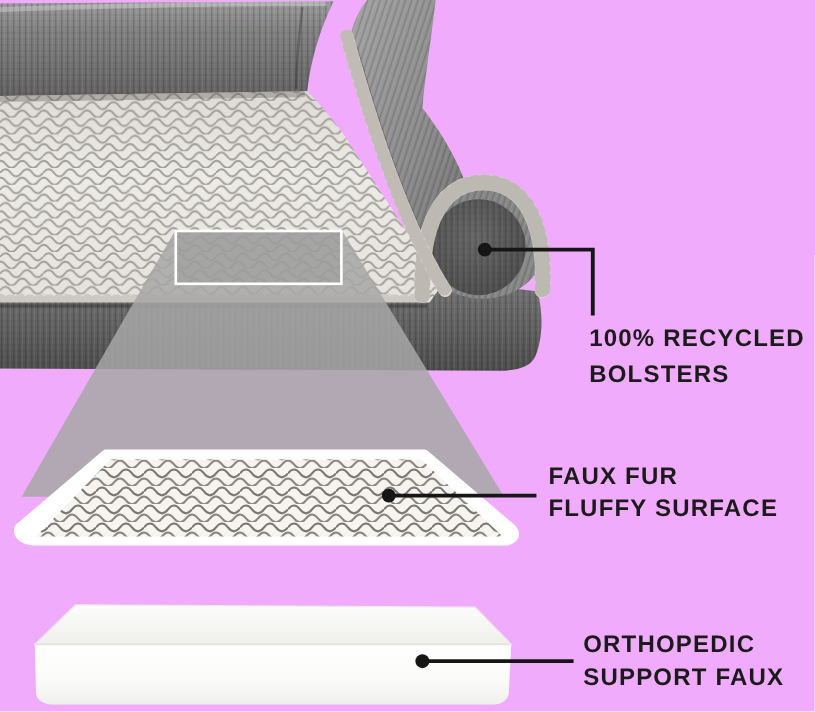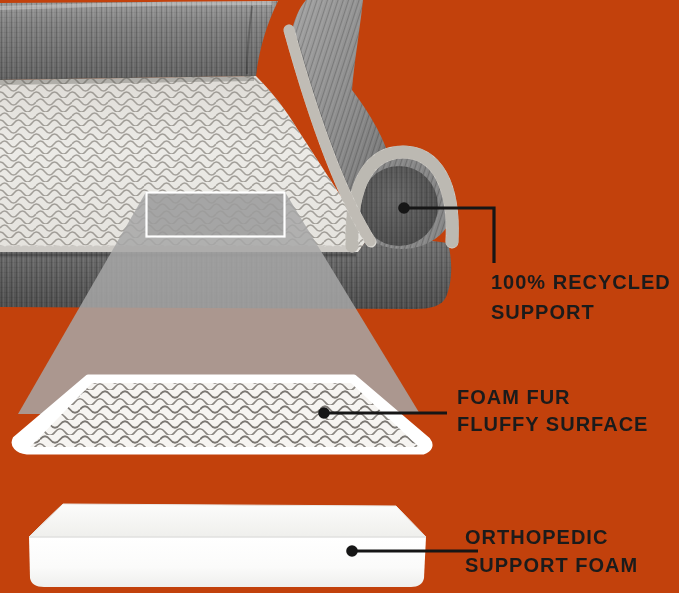--- a/index.html
+++ b/index.html
@@ -1,32 +1,32 @@
 <!DOCTYPE html>
 <html><head>
 <meta charset="utf-8">
 <style>
   html,body{margin:0;padding:0;background:#ffffff;}
   #stage{
-    position:relative;width:679px;height:593px;background:#c2410c;overflow:hidden;
+    position:relative;width:679px;height:593px;background:#f0abfc;overflow:hidden;
     font-family:"Liberation Sans", sans-serif;
   }
   #stage svg{position:absolute;left:0;top:0;}
   .callout-label{
     position:absolute;
     font-weight:700;
     font-size:20px;
     letter-spacing:1px;
     color:#1b1b1b;
     white-space:nowrap;
   }
   .callout-label div{white-space:nowrap;}
   #label-bolsters{left:491px;top:267px;line-height:30px;}
   #label-surface{left:457px;top:384px;line-height:27px;}
-  #label-foam{left:465px;top:523px;line-height:28px;}
+  #label-foam{left:486px;top:523px;line-height:28px;}
 </style>
 </head>
 <body>
 
 <div id="stage">
 
   <svg width="679" height="593" viewBox="0 0 679 593">
     <defs>
       <linearGradient id="gBolster" x1="0" y1="0" x2="0" y2="1">
         <stop offset="0" stop-color="#9a9a9a"></stop>
@@ -150,26 +150,26 @@
     </g>
     <g fill="#161616">
       <circle cx="404" cy="208" r="5.8"></circle>
       <circle cx="324" cy="413" r="5.8"></circle>
       <circle cx="352" cy="551" r="5.8"></circle>
     </g>
   </svg>
 
   <div class="callout-label" id="label-bolsters">
     <div>100% RECYCLED</div>
-    <div>SUPPORT</div>
+    <div>BOLSTERS</div>
   </div>
 
   <div class="callout-label" id="label-surface">
-    <div>FOAM FUR</div>
+    <div>FAUX FUR</div>
     <div>FLUFFY SURFACE</div>
   </div>
 
   <div class="callout-label" id="label-foam">
     <div>ORTHOPEDIC</div>
-    <div>SUPPORT FOAM</div>
+    <div>SUPPORT FAUX</div>
   </div>
 
 </div>
 
 </body></html>

